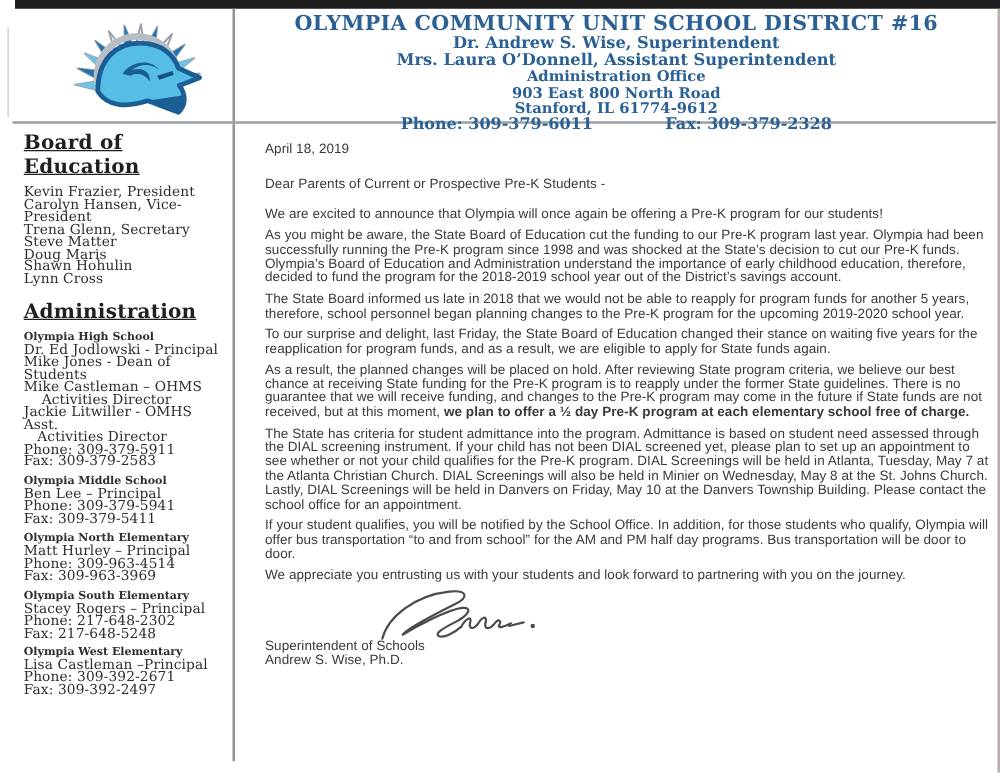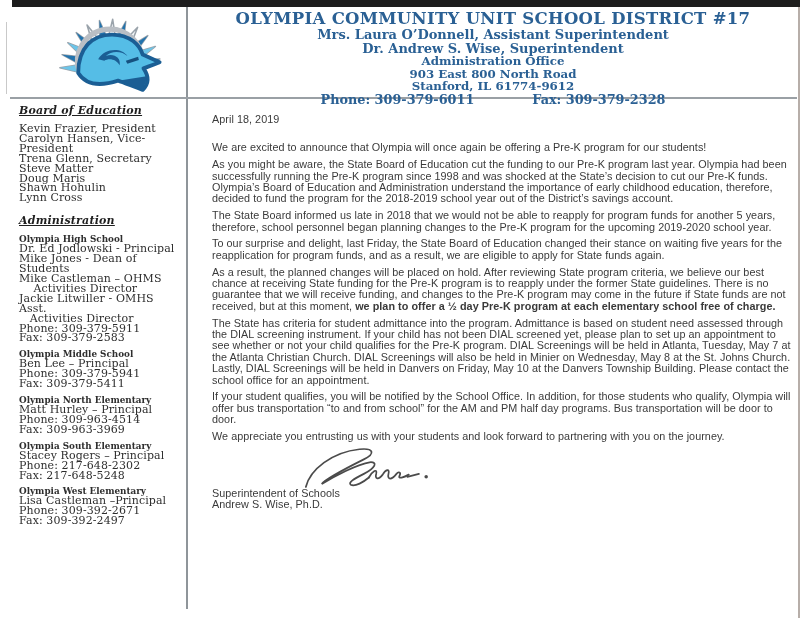--- a/index.html
+++ b/index.html
@@ -11,21 +11,21 @@
   .top-strip{position:absolute;left:12px;right:0;top:0;height:7px;background:#1d1d1d;}
   .v-divider{position:absolute;left:186px;top:7px;width:2px;height:602px;background:#8f959a;}
   .h-rule{position:absolute;left:10px;right:3px;top:97px;height:2px;background:#9aa0a5;}
   .right-edge{position:absolute;right:0;top:7px;bottom:0;width:2px;background:#b7aea9;}
   .left-edge{position:absolute;left:6px;top:22px;height:72px;width:1px;background:#c9c9c9;}
 
   
   .sidebar{position:absolute;left:14px;top:8px;width:166px;}
   .logo-wrap{margin:2px 0 0 24px;width:148px;height:86px;}
   .side-content{margin-top:8px;padding-left:5px;color:#2e2e2e;font-family:"DejaVu Serif",serif;}
-  .side-heading{font-size:11px;font-weight:bold;text-decoration:underline;color:#1f1f1f;margin:0 0 7px 0;letter-spacing:0.2px;font-style:italic;}
+  .side-heading{font-size:16px;font-weight:bold;text-decoration:underline;color:#1f1f1f;margin:0 0 7px 0;letter-spacing:0.2px;}
   .side-line{font-size:11px;line-height:9.9px;white-space:pre-wrap;letter-spacing:0.1px;}
   .side-sec-title{font-size:8.8px;font-weight:bold;line-height:10px;}
   .side-section{margin-top:6px;}
   .board-block{margin-bottom:11px;}
 
   
   .main-header{position:absolute;left:190px;top:9px;width:606px;text-align:center;
     color:#2a6094;font-family:"DejaVu Serif",serif;font-weight:bold;}
   .mh-title{font-size:16.5px;line-height:19px;letter-spacing:0.3px;}
   .mh-line-lg{font-size:13px;line-height:13.6px;}
@@ -117,34 +117,35 @@
     <div class="side-section">
       <div class="side-sec-title">Olympia West Elementary</div>
       <div class="side-line">Lisa Castleman –Principal</div>
       <div class="side-line">Phone: 309-392-2671</div>
       <div class="side-line">Fax: 309-392-2497</div>
     </div>
   </div>
 </div>
 
 <div class="main-header">
-  <div class="mh-title">OLYMPIA COMMUNITY UNIT SCHOOL DISTRICT #17</div>
+  <div class="mh-title">OLYMPIA COMMUNITY UNIT SCHOOL DISTRICT #16</div>
+  <div class="mh-line-lg">Dr. Andrew S. Wise, Superintendent</div>
   <div class="mh-line-lg">Mrs. Laura O’Donnell, Assistant Superintendent</div>
-  <div class="mh-line-lg">Dr. Andrew S. Wise, Superintendent</div>
   <div class="mh-line-sm">Administration Office</div>
   <div class="mh-line-sm">903 East 800 North Road</div>
   <div class="mh-line-sm">Stanford, IL  61774-9612</div>
   <div class="mh-phone-row">
     <span>Phone: 309-379-6011</span>
     <span>Fax: 309-379-2328</span>
   </div>
 </div>
 
 <div class="letter">
   <p class="date">April 18, 2019</p>
+  <p class="salutation">Dear Parents of Current or Prospective Pre-K Students -</p>
   <p>We are excited to announce that Olympia will once again be offering a Pre-K program for our students!</p>
   <p>As you might be aware, the State Board of Education cut the funding to our Pre-K program last year.  Olympia had been successfully running the Pre-K program since 1998 and was shocked at the State’s decision to cut our Pre-K funds.  Olympia’s Board of Education and Administration understand the importance of early childhood education, therefore, decided to fund the program for the 2018-2019 school year out of the District’s savings account.</p>
   <p>The State Board informed us late in 2018 that we would not be able to reapply for program funds for another 5 years, therefore, school personnel began planning changes to the Pre-K program for the upcoming 2019-2020 school year.</p>
   <p>To our surprise and delight, last Friday, the State Board of Education changed their stance on waiting five years for the reapplication for program funds, and as a result, we are eligible to apply for State funds again.</p>
   <p><span>As a result, the planned changes will be placed on hold.  After reviewing State program criteria, we believe our best chance at receiving State funding for the Pre-K program is to reapply under the former State guidelines.  There is no guarantee that we will receive funding, and changes to the Pre-K program may come in the future if State funds are not received, but at this moment, </span><span class="bold">we plan to offer a ½ day Pre-K program at each elementary school free of charge.</span></p>
   <p>The State has criteria for student admittance into the program.  Admittance is based on student need assessed through the DIAL screening instrument.   If your child has not been DIAL screened yet, please plan to set up an appointment to see whether or not your child qualifies for the Pre-K program.  DIAL Screenings will be held in Atlanta, Tuesday, May 7 at the Atlanta Christian Church. DIAL Screenings will also be held in Minier on Wednesday, May 8 at the St. Johns Church.  Lastly, DIAL Screenings will be held in Danvers on Friday, May 10 at the Danvers Township Building.  Please contact the school office for an appointment.</p>
   <p>If your student qualifies, you will be notified by the School Office.  In addition, for those students who qualify, Olympia will offer bus transportation “to and from school” for the AM and PM half day programs.  Bus transportation will be door to door.</p>
   <p>We appreciate you entrusting us with your students and look forward to partnering with you on the journey.</p>
   <div class="sig-block">
     <svg width="280" height="58" viewBox="0 0 190 80">

